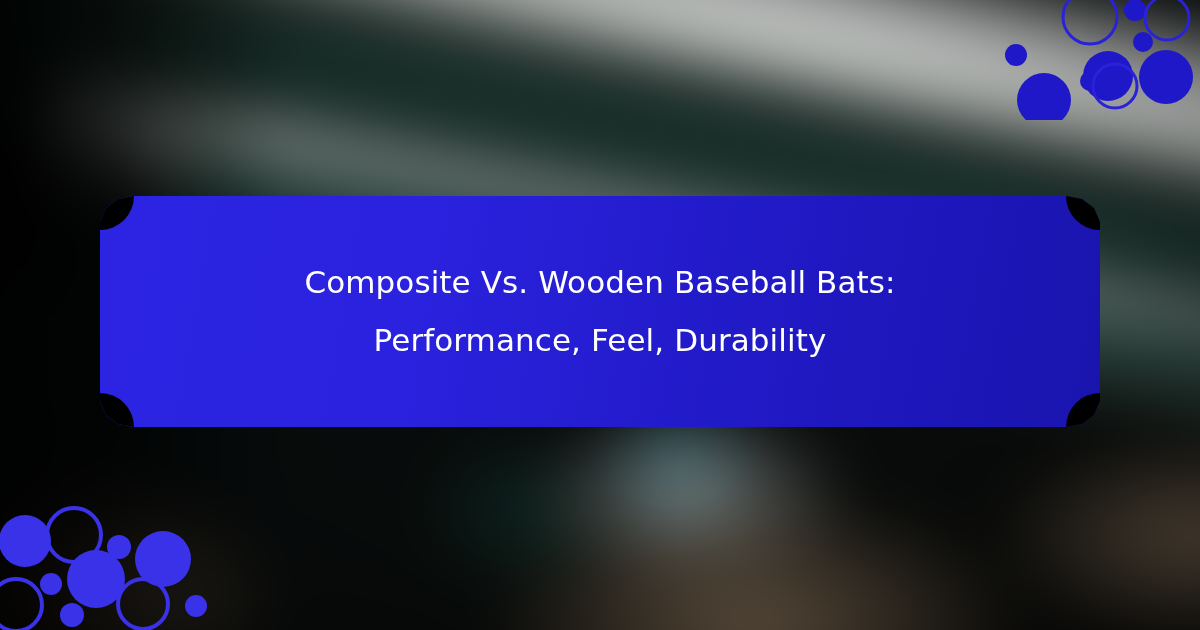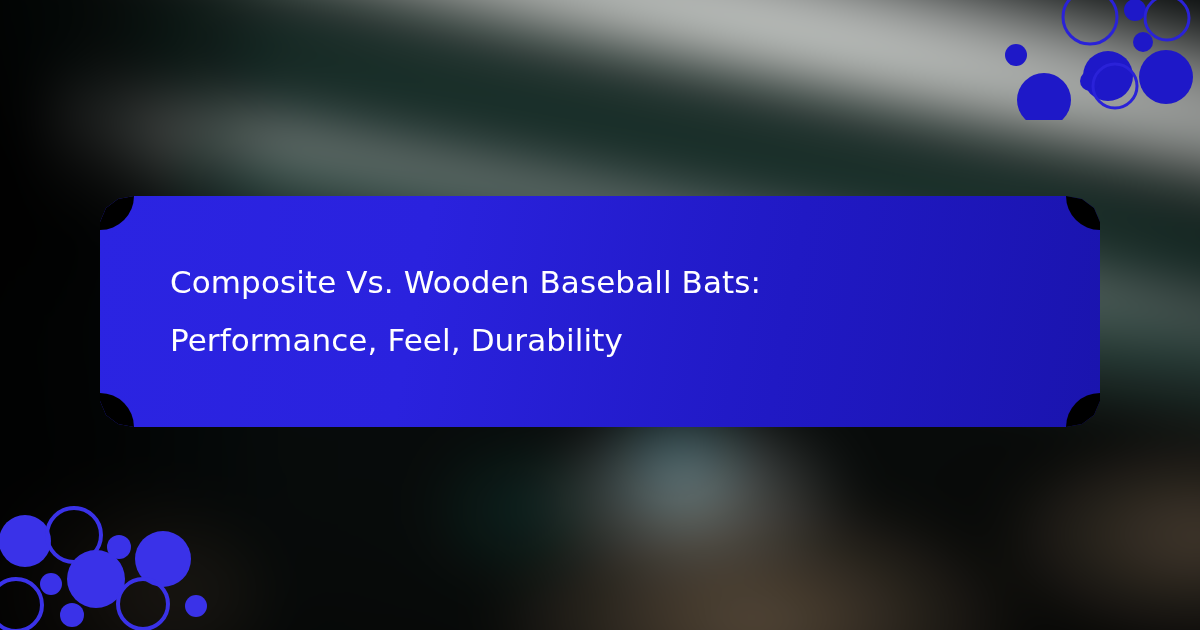--- a/index.html
+++ b/index.html
@@ -131,21 +131,21 @@
   }
   .notch-tl { left:0;  top:0;    border-bottom-right-radius:34px; }
   .notch-tr { right:0; top:0;    border-bottom-left-radius:34px; }
   .notch-bl { left:0;  bottom:0; border-top-right-radius:34px; }
   .notch-br { right:0; bottom:0; border-top-left-radius:34px; }
 
   .title-text {
     position:relative;
     z-index:2;
     width:860px;
-    text-align:left;
+    text-align:center;
     color:#ffffff;
     font-family:"DejaVu Sans", sans-serif;
     font-size:31px;
     font-weight:400;
     line-height:1.85;
     letter-spacing:0.1px;
     white-space:pre-line;
   }
 </style>
 </head>

